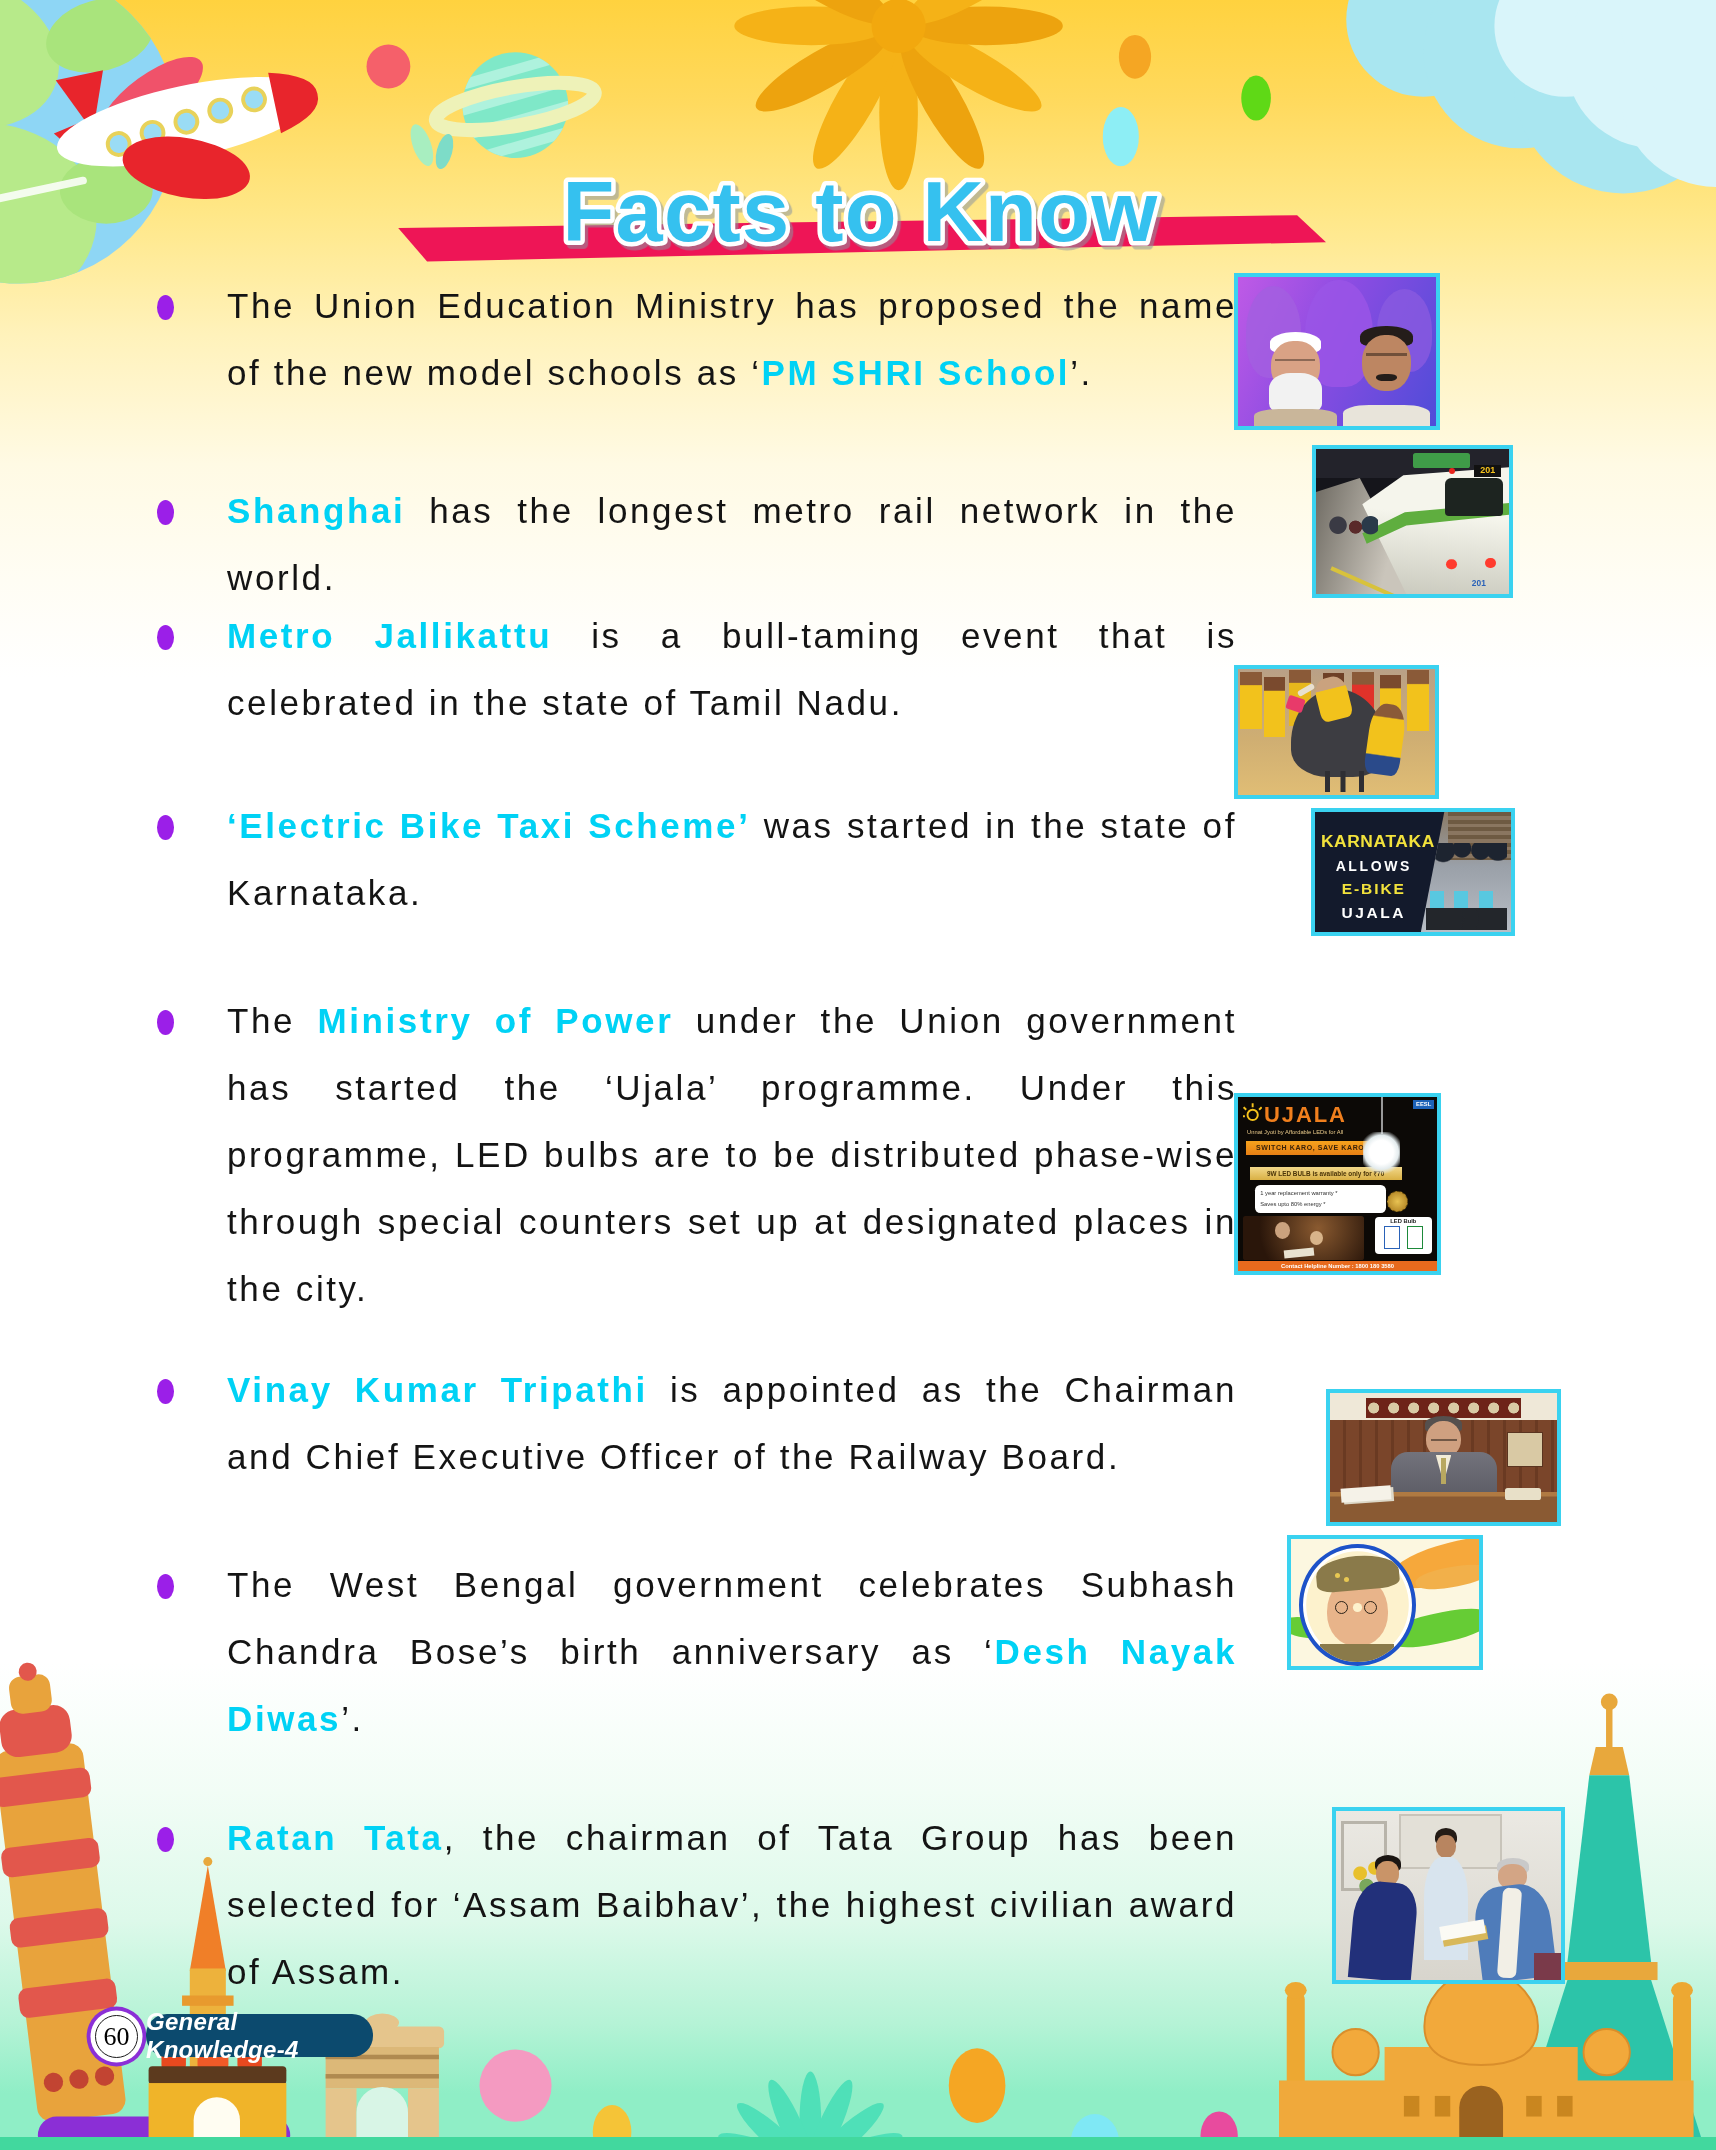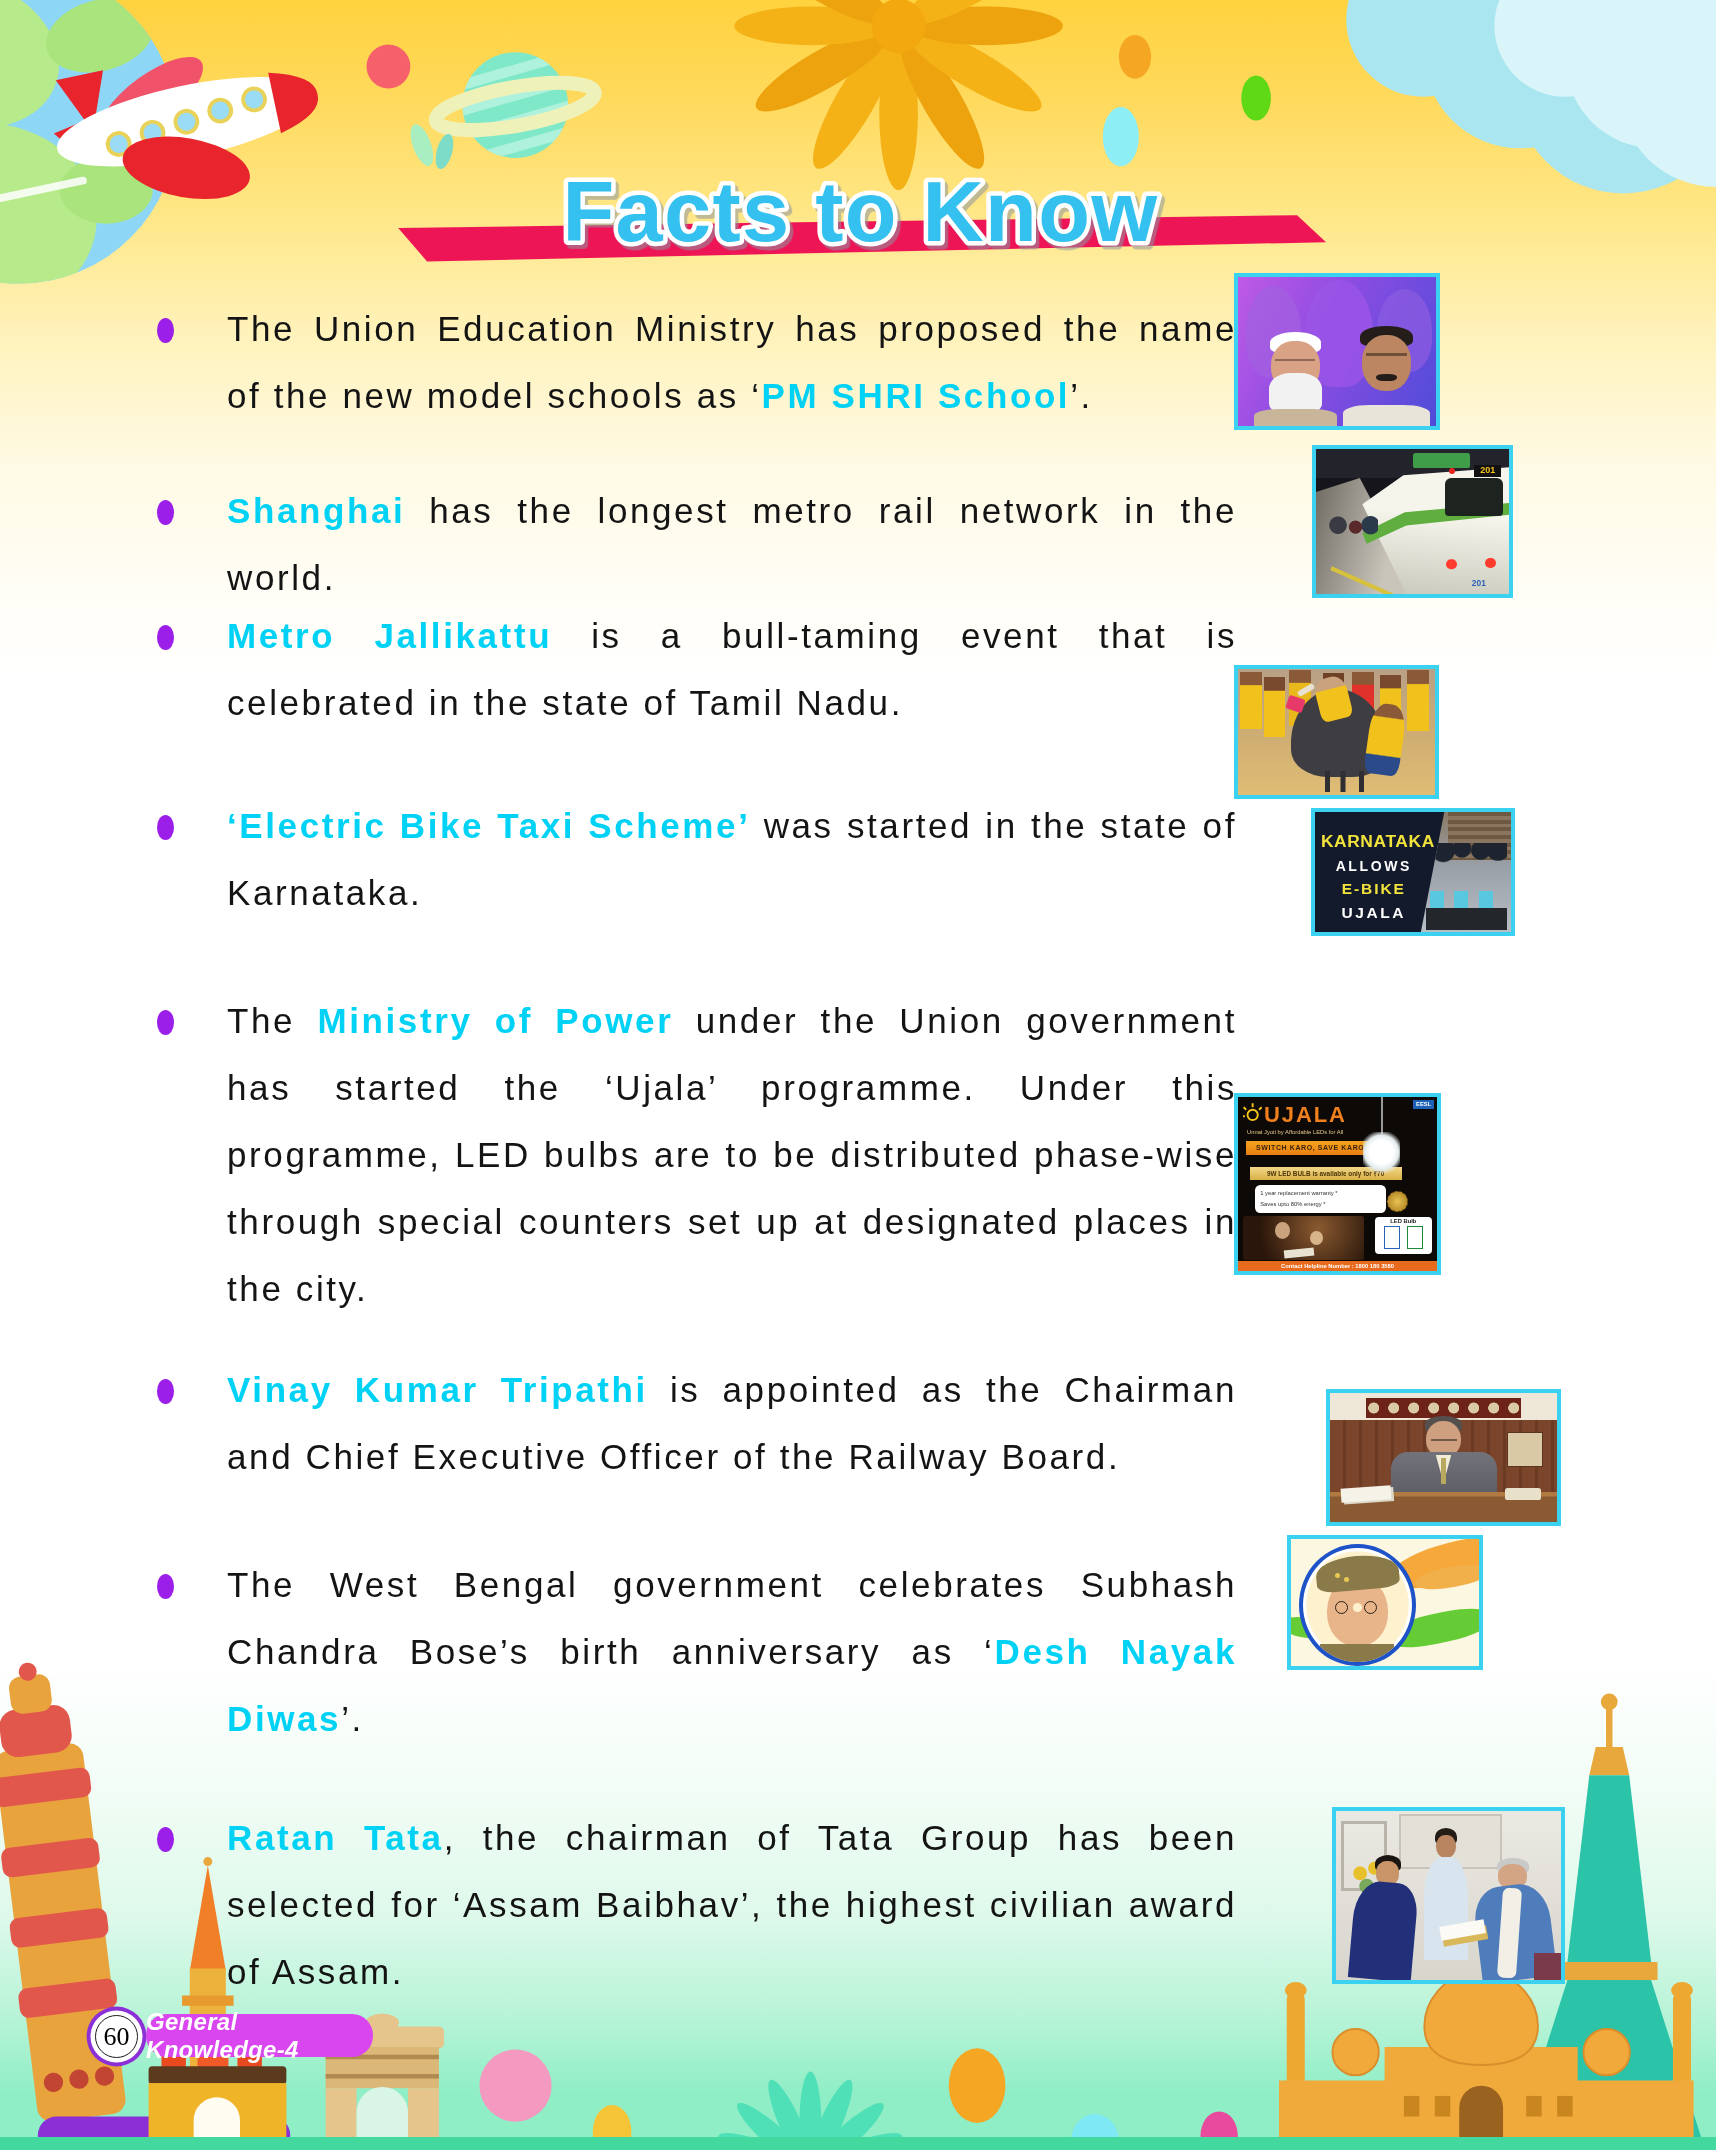--- a/index.html
+++ b/index.html
@@ -19,21 +19,21 @@
         border-radius:50%;background:#9b1fe8;}
   
   .photo{position:absolute;border:4.5px solid #3ad2f0;box-sizing:border-box;
          overflow:hidden;background:#fff;}
   .art{position:absolute;inset:0;}
   
   .page-circle{position:absolute;left:95px;top:2015px;width:41px;height:41px;border-radius:50%;
       background:#fff;border:1.9px solid #1a1a1a;box-shadow:0 0 0 4.5px #fff,0 0 0 8.4px #8b2fd6;
       display:flex;align-items:center;justify-content:center;
       font-family:"Liberation Serif",serif;font-size:26px;color:#000000;}
-  .book-badge{position:absolute;left:146px;top:2014px;width:227px;height:43px;background:#d946ef;
+  .book-badge{position:absolute;left:146px;top:2014px;width:227px;height:43px;background:#0c4a6e;
       border-radius:21px;display:flex;align-items:center;justify-content:center;color:#fff;
       font-style:italic;font-weight:bold;font-size:24px;letter-spacing:0.3px;}
   .ebike-l{font-weight:800;text-align:center;}
 </style>
 </head>
 <body>
 
 <div id="page">
   <div class="bg"></div>
 
@@ -118,21 +118,21 @@
           <circle cx="2664" cy="20" r="150"></circle>
       </g>
     </g>
   </svg>
 
   <svg style="position:absolute;left:361px;top:151px;" width="999" height="122" viewBox="0 0 1550 190">
     <polygon points="55,120 1455,100 1500,142 100,172" fill="#ee1556"></polygon>
     <text x="775" y="140" text-anchor="middle" font-family="Liberation Sans, sans-serif" font-size="132" font-weight="bold" letter-spacing="2" fill="#35c1ef" stroke="#ffffff" stroke-width="14" paint-order="stroke" stroke-linejoin="round" style="filter:drop-shadow(5px 6px 0 rgba(140,150,160,0.55));">Facts to Know</text>
   </svg>
 
-  <div class="fact" style="top:295px">
+  <div class="fact" style="top:272px">
     <span class="bullet"></span>
     <p><span>The Union Education Ministry has proposed the name of the new model schools as ‘</span><span class="hl">PM SHRI School</span><span>’.</span></p>
   </div>
   <div class="fact" style="top:477px">
     <span class="bullet"></span>
     <p><span></span><span class="hl">Shanghai</span><span> has the longest metro rail network in the world.</span></p>
   </div>
   <div class="fact" style="top:602px">
     <span class="bullet"></span>
     <p><span></span><span class="hl">Metro Jallikattu</span><span> is a bull-taming event that is celebrated in the state of Tamil Nadu.</span></p>

